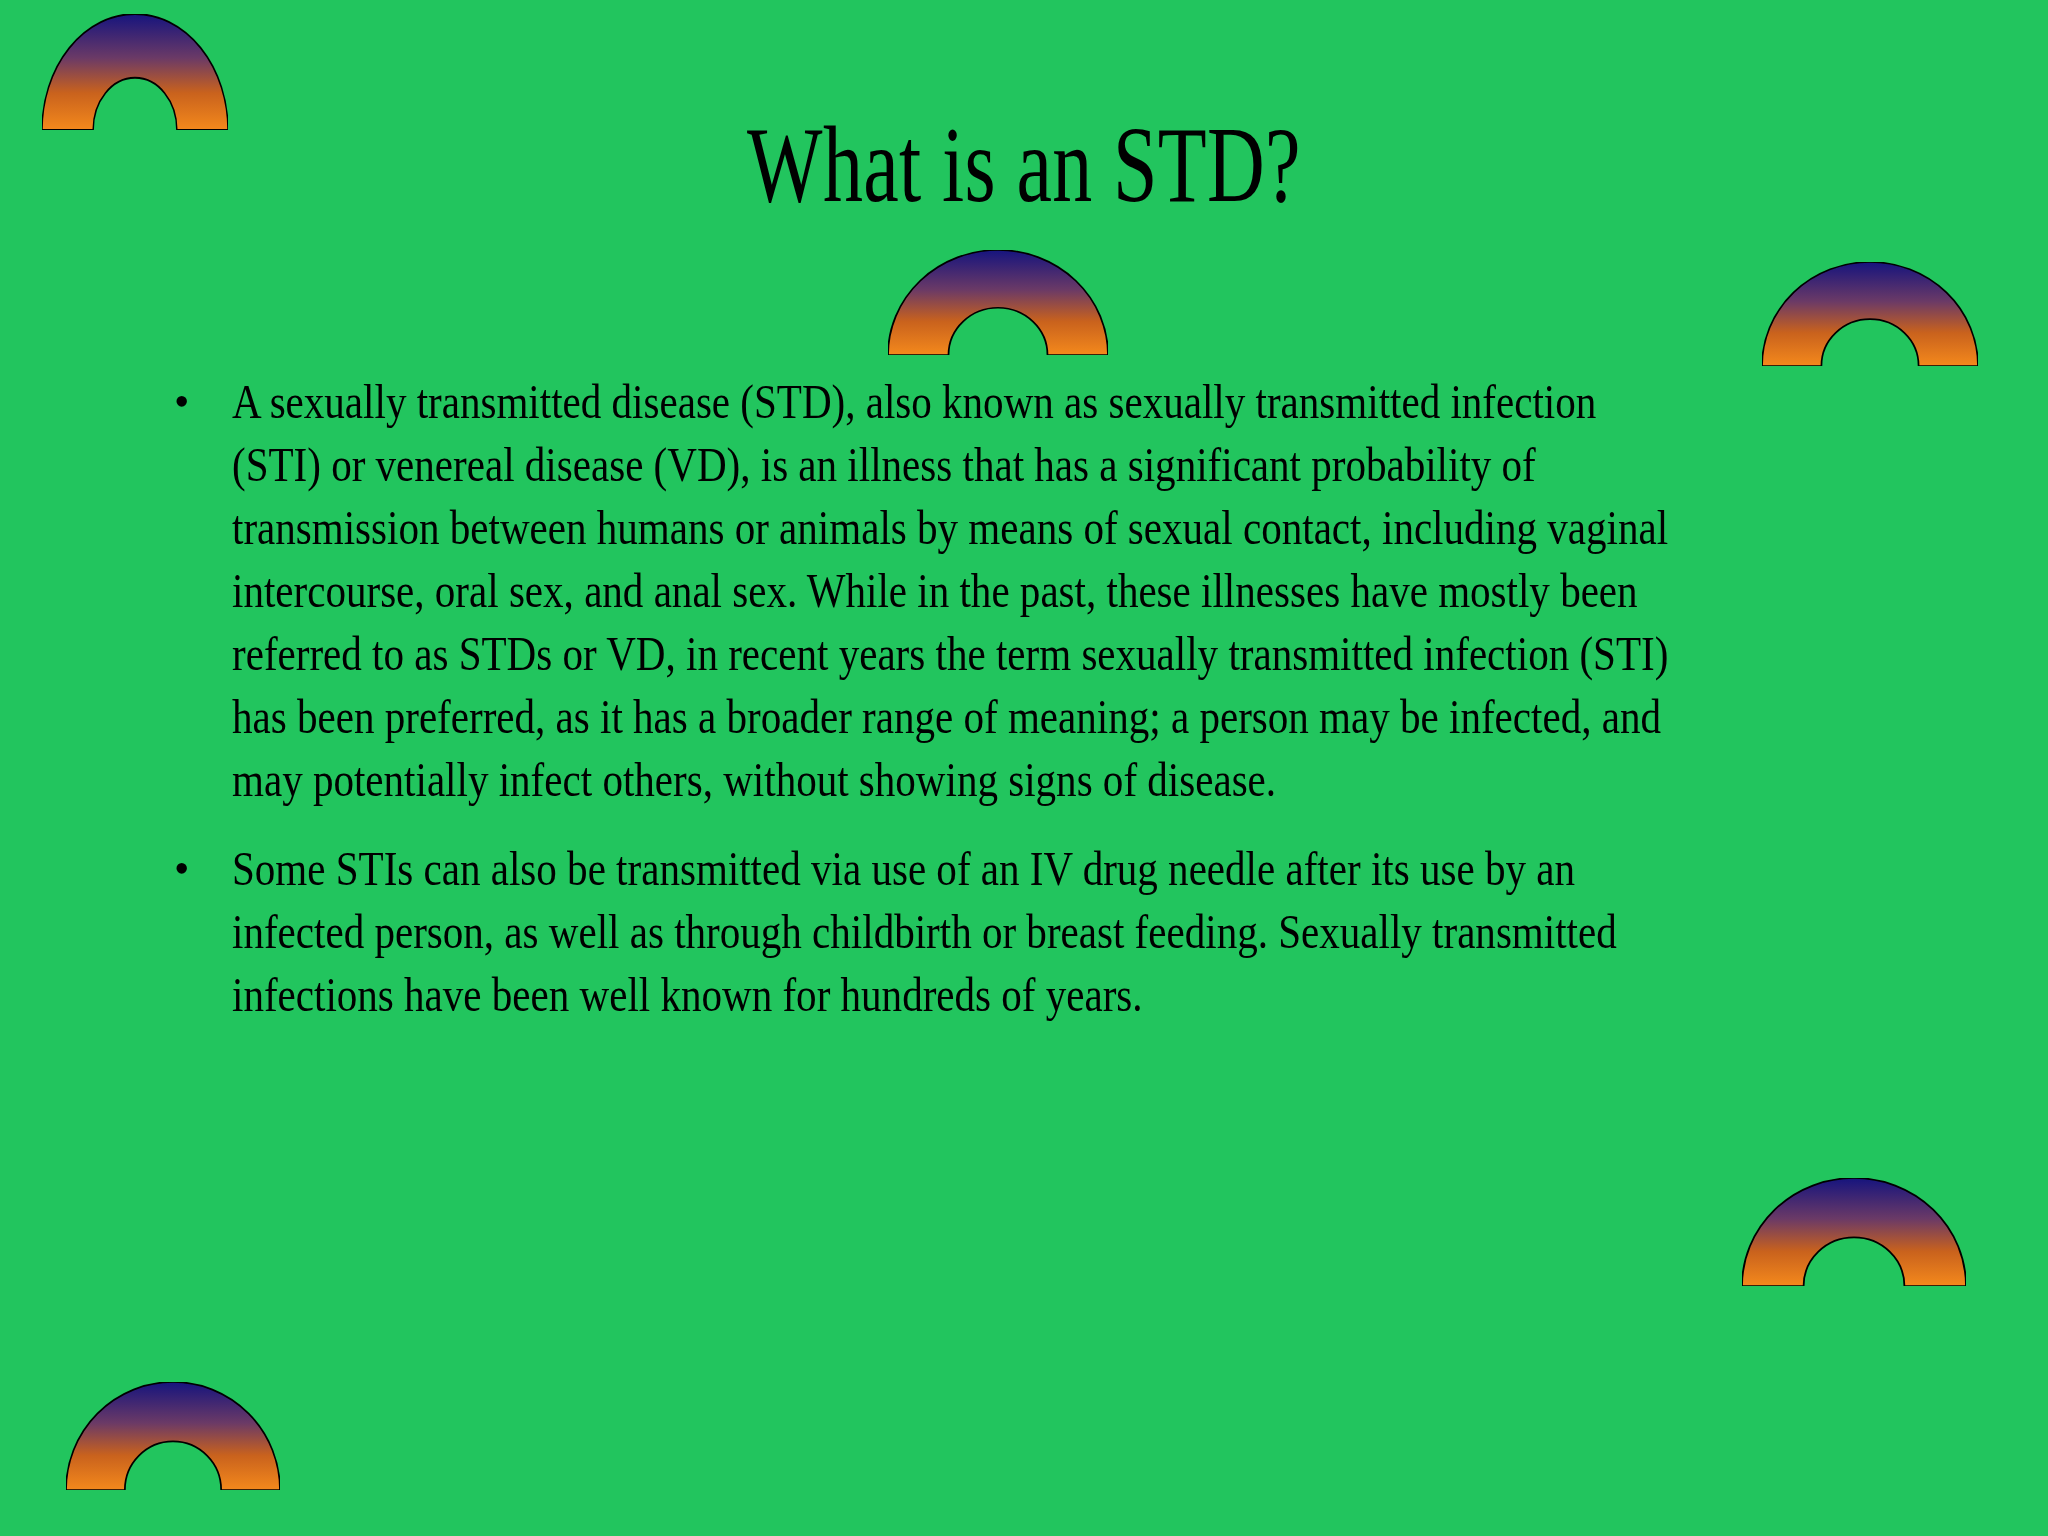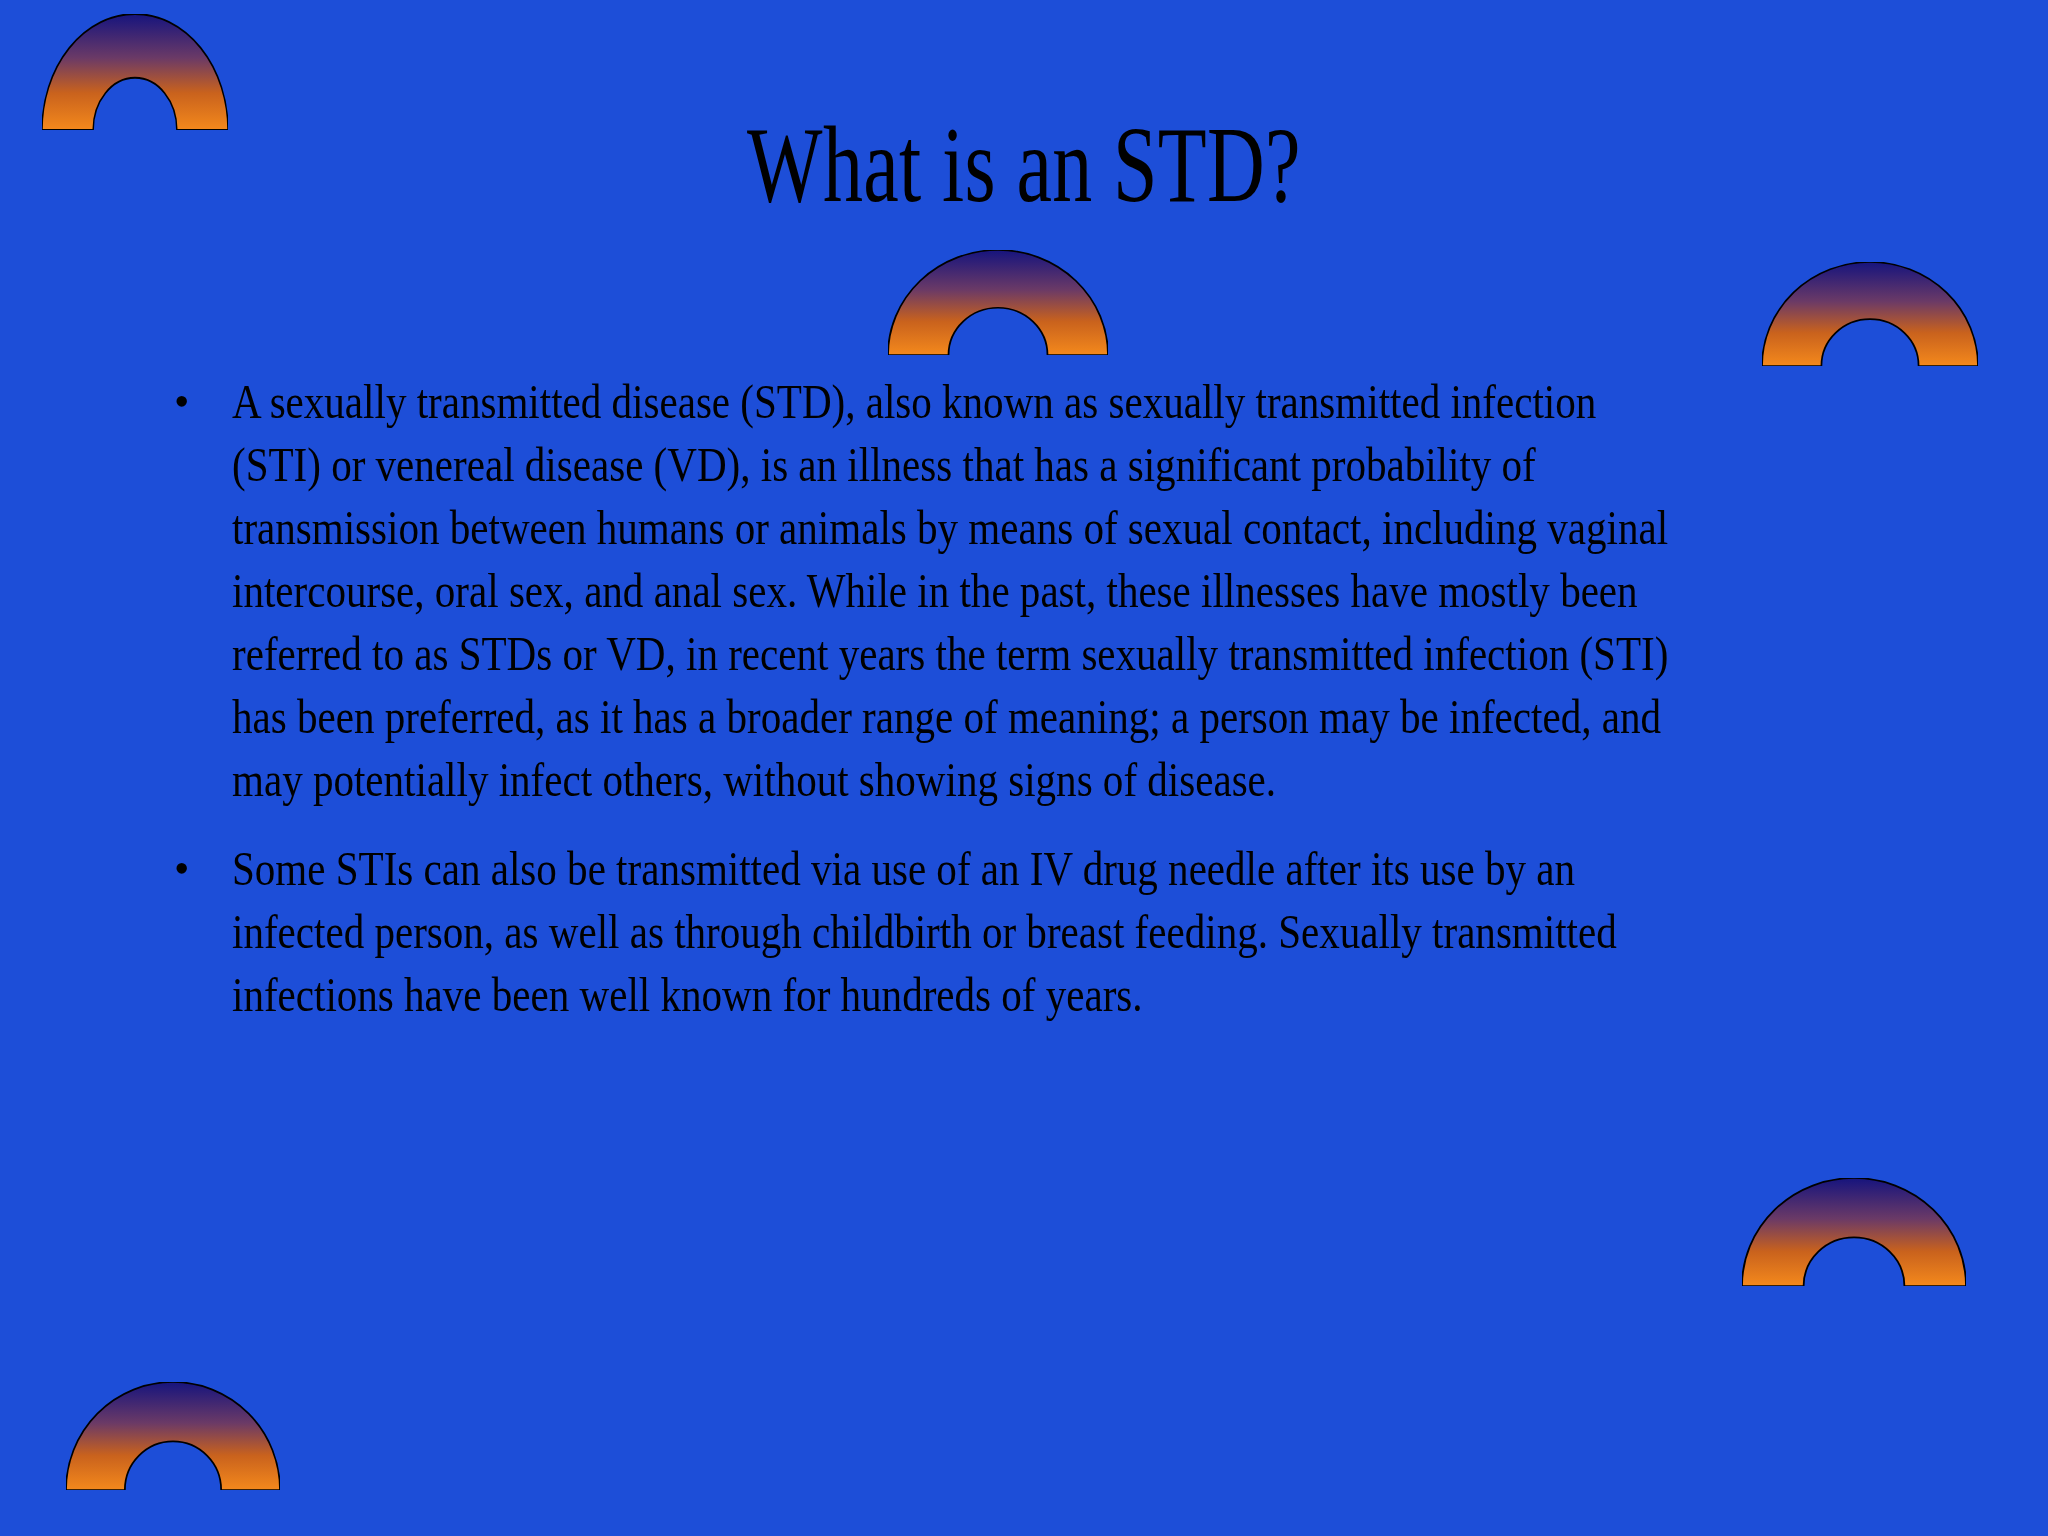--- a/index.html
+++ b/index.html
@@ -11,21 +11,21 @@
     width: 2048px;
     height: 1536px;
     overflow: hidden;
     font-family: "Liberation Serif", "DejaVu Serif", serif;
     position: relative;
   }
 
   .slide {
     position: absolute;
     inset: 0;
-    background: #1d4ed8;
+    background: #22c55e;
   }
 
   
   .slide-title {
     position: absolute;
     left: 0;
     top: 108px;
     width: 2048px;
     text-align: center;
     font-family: "Liberation Serif", "DejaVu Serif", serif;

